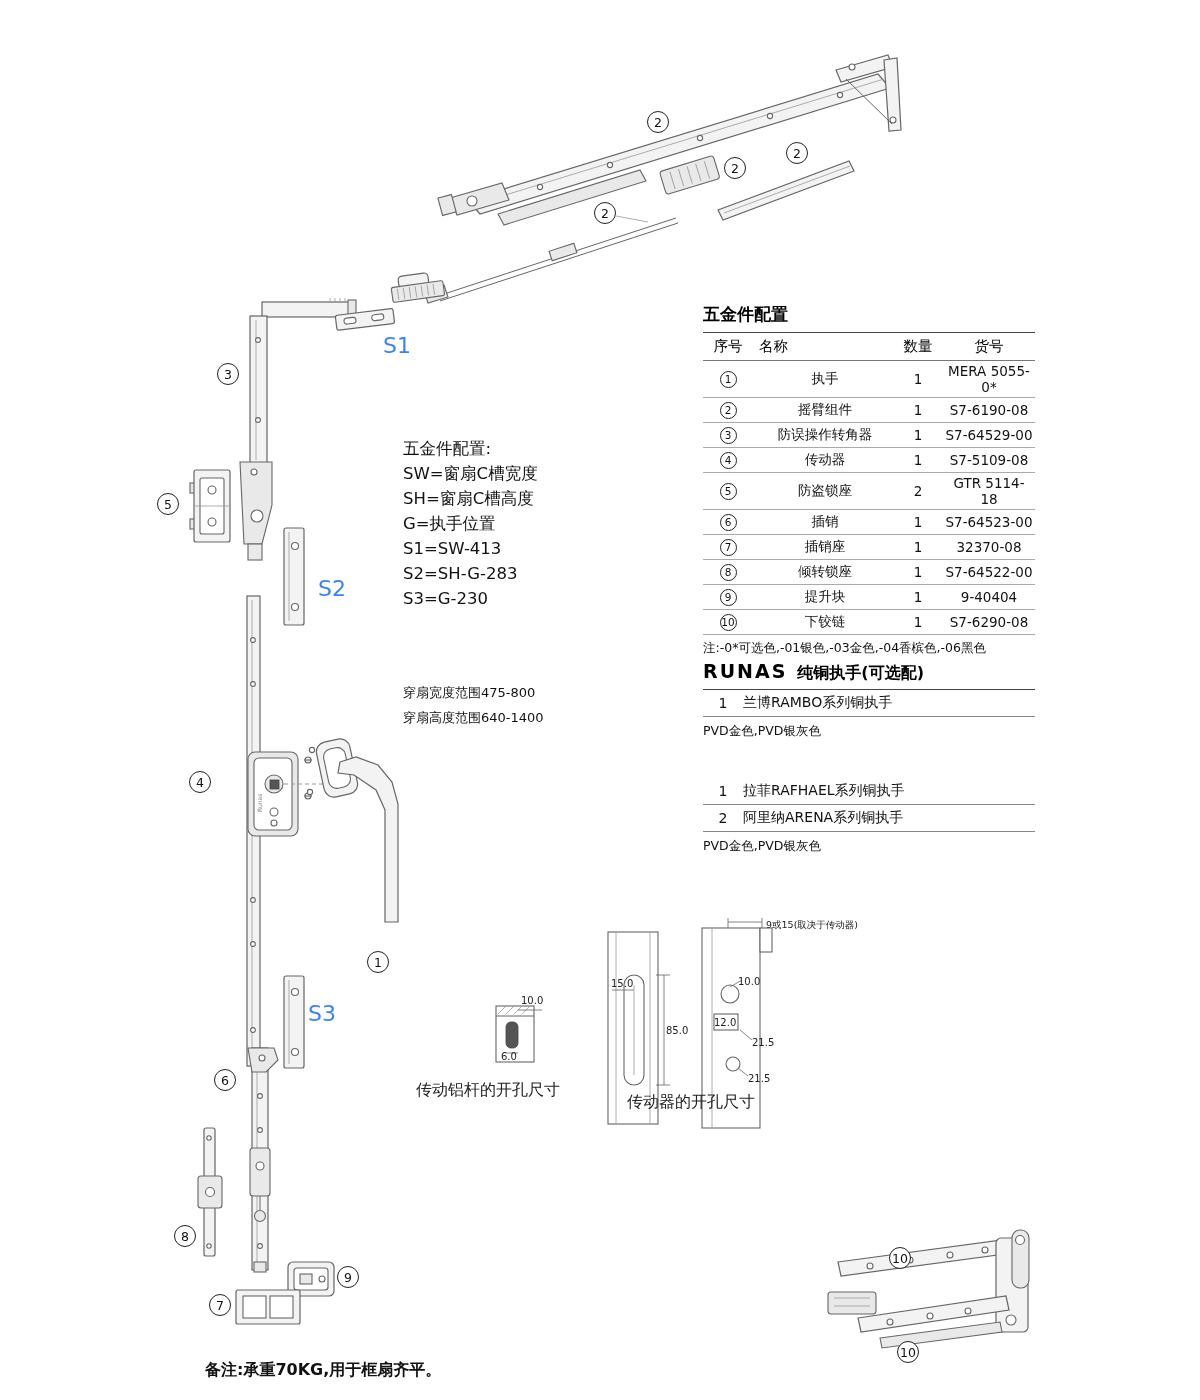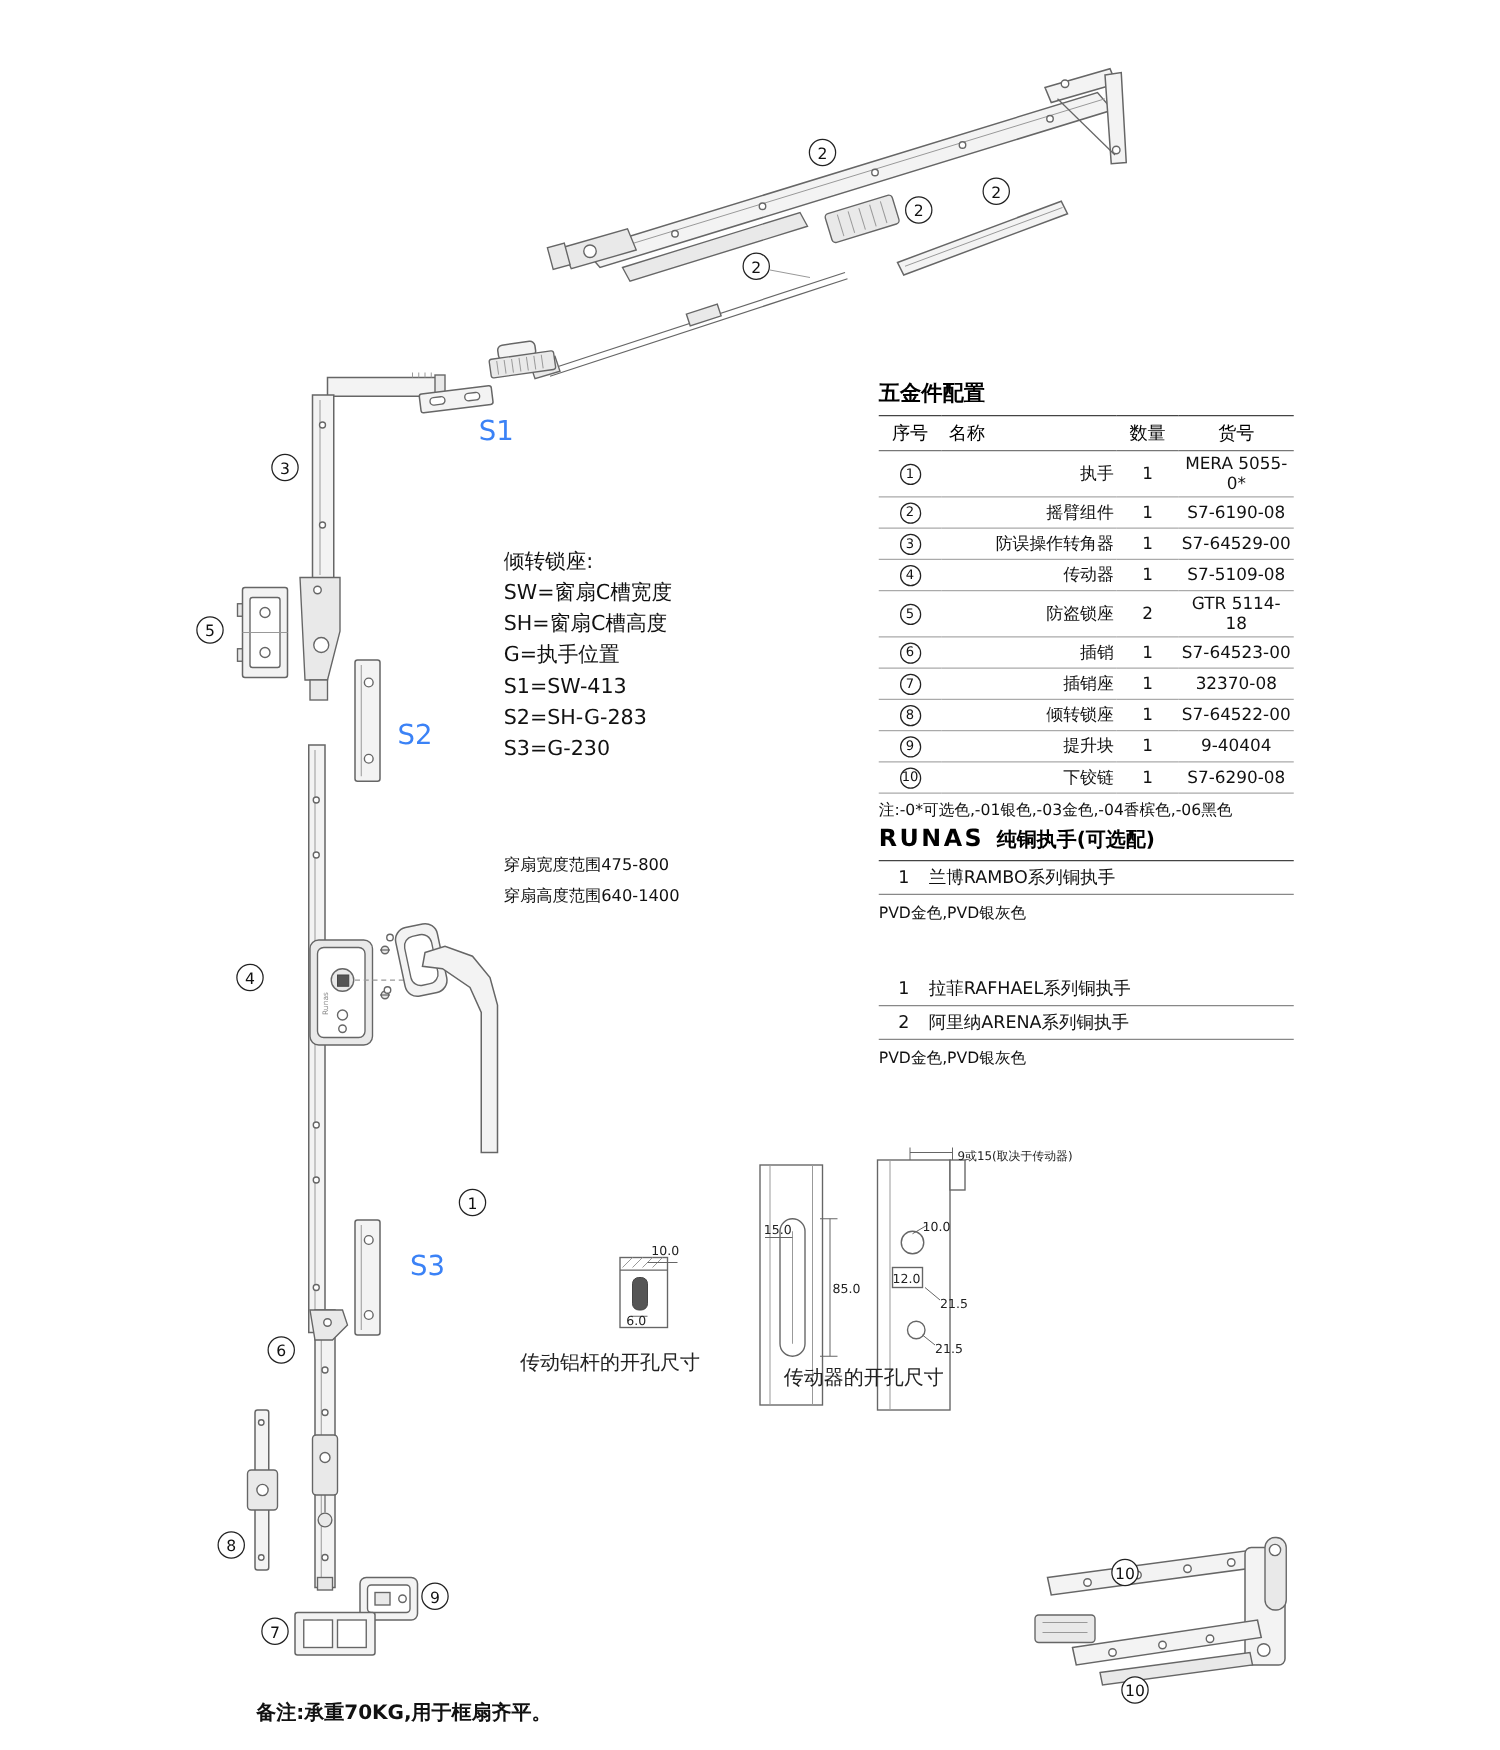--- a/index.html
+++ b/index.html
@@ -14,21 +14,21 @@
   .formulas{font-size:16.5px;line-height:25px;color:#111}
   .ranges{font-size:13px;line-height:25px;color:#111}
   .caption{font-size:16px;color:#222}
   .footer-note{font-size:16px;font-weight:600;color:#111}
 
   .sect{position:absolute;left:703px;width:332px;z-index:3}
   .tbl-title{font-size:17px;font-weight:700;padding-bottom:6px;color:#000}
   table.parts{width:100%;border-collapse:collapse;border-top:1.5px solid #444}
   table.parts th{font-size:14.5px;font-weight:400;padding:4px 2px;border-bottom:1px solid #777;color:#000}
   table.parts td{font-size:13.5px;padding:2px 2px;border-bottom:1px solid #aaa;text-align:center;height:25px;color:#111}
-  table.parts td.c-name{text-align:right;padding-left:6px}
+  table.parts td.c-name{text-align:center;padding-left:6px}
   .ncircle{display:inline-flex;width:17px;height:17px;border:1px solid #222;border-radius:50%;
            align-items:center;justify-content:center;font-size:10.5px;line-height:1}
   .tbl-note{font-size:12.5px;margin-top:5px;color:#111}
 
   .brandrow{display:flex;align-items:baseline;gap:10px;padding-bottom:5px;border-bottom:1.5px solid #444}
   .brand{font-size:19px;font-weight:700;letter-spacing:2px;color:#000}
   .brandrow .bt{font-size:16px;font-weight:700;color:#000}
   .mini-row{display:flex;border-bottom:1px solid #888;height:27px;align-items:center;font-size:14px}
   .mini-row .no{width:40px;text-align:center}
   .mini-note{font-size:12.5px;margin-top:6px}
@@ -323,24 +323,24 @@
     </div>
   <div class="callout" style="left:889px;top:1247px">
       <span>10</span>
     </div>
   <div class="callout" style="left:897px;top:1341px">
       <span>10</span>
     </div>
 
   <div class="ovl slabel" style="left:383px;top:333px">S1</div>
   <div class="ovl slabel" style="left:318px;top:576px">S2</div>
-  <div class="ovl slabel" style="left:328px;top:1001px">S3</div>
+  <div class="ovl slabel" style="left:308px;top:1001px">S3</div>
 
   <div class="ovl formulas" style="left:403px;top:436px">
-    <div>倾转锁座:</div>
+    <div>五金件配置:</div>
     <div>SW=窗扇C槽宽度</div>
     <div>SH=窗扇C槽高度</div>
     <div>G=执手位置</div>
     <div>S1=SW-413</div>
     <div>S2=SH-G-283</div>
     <div>S3=G-230</div>
   </div>
 
   <div class="ovl ranges" style="left:403px;top:680px">
     <div>穿扇宽度范围475-800</div>

